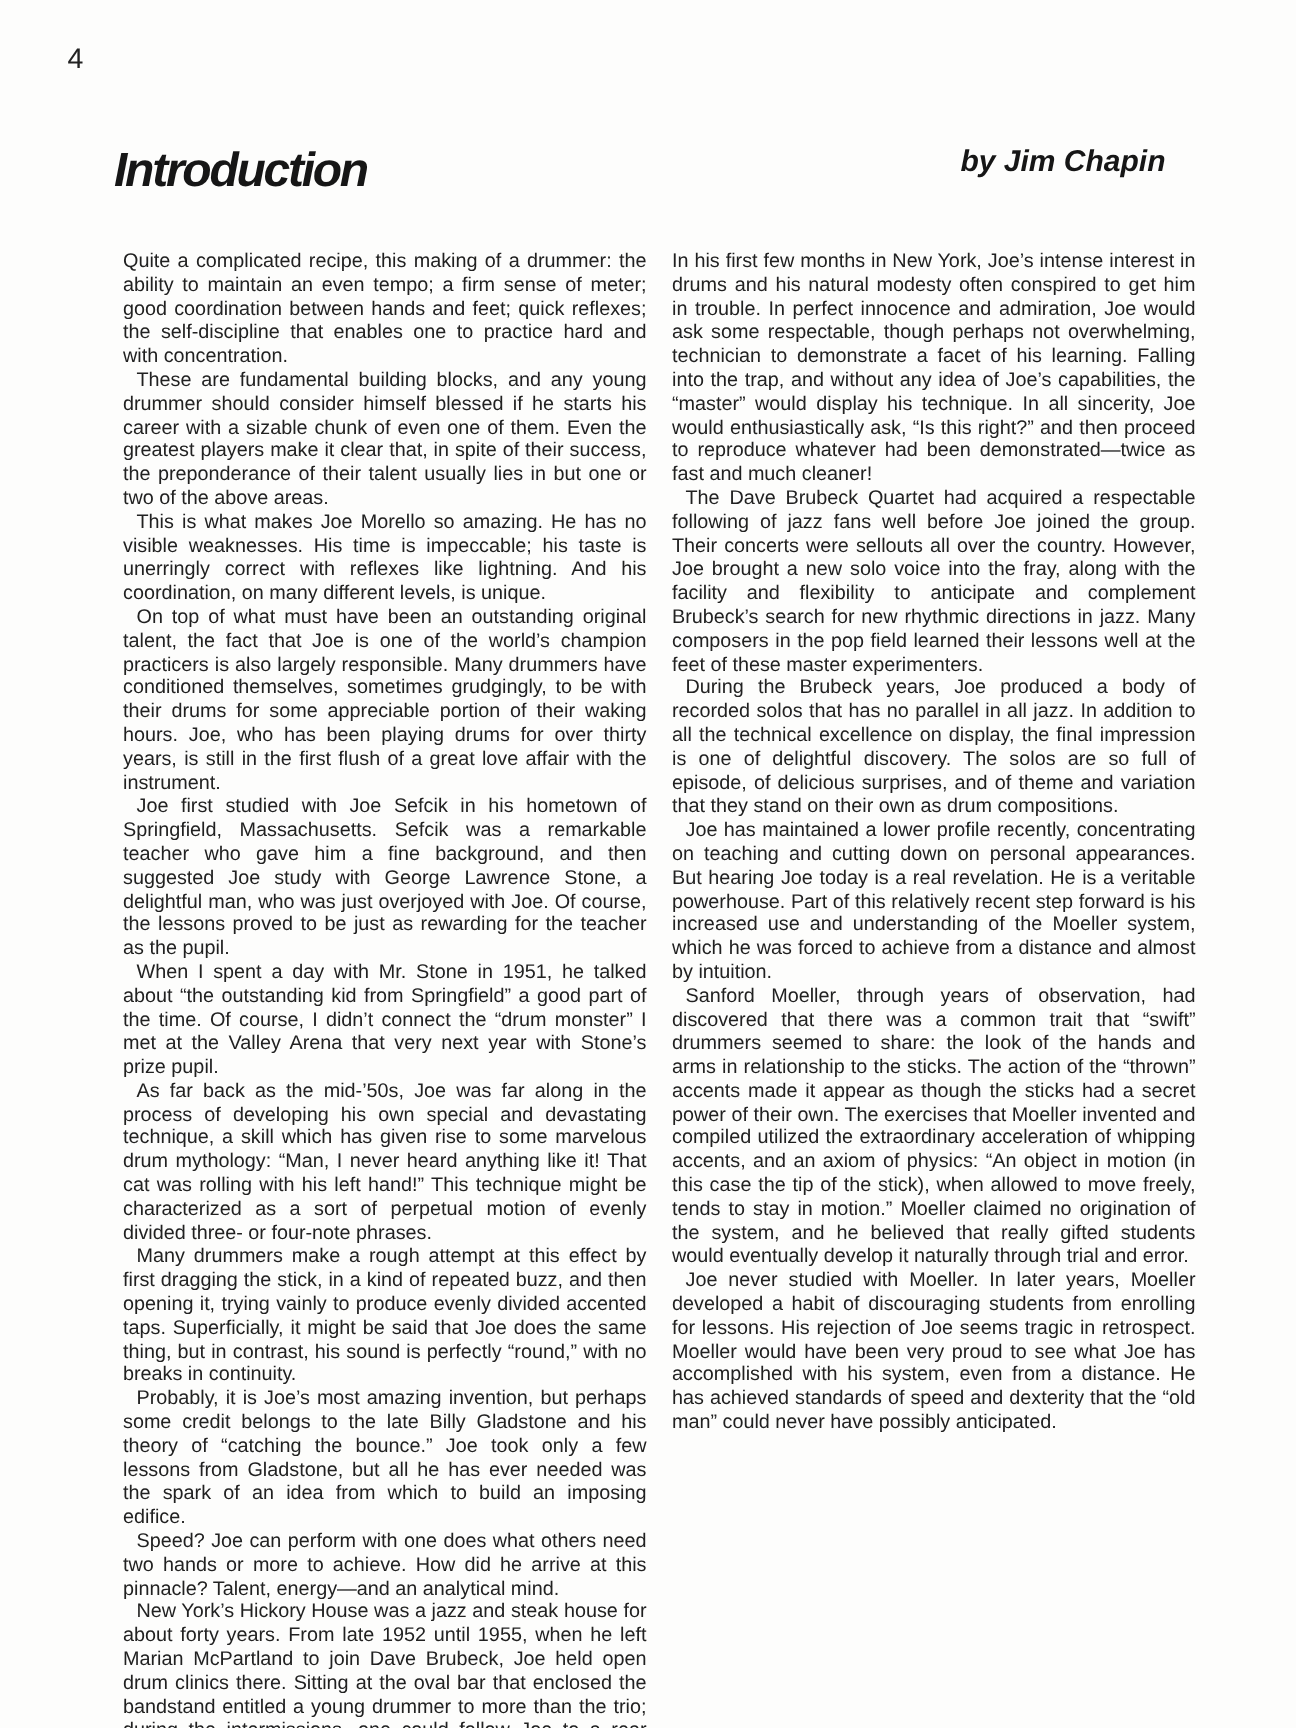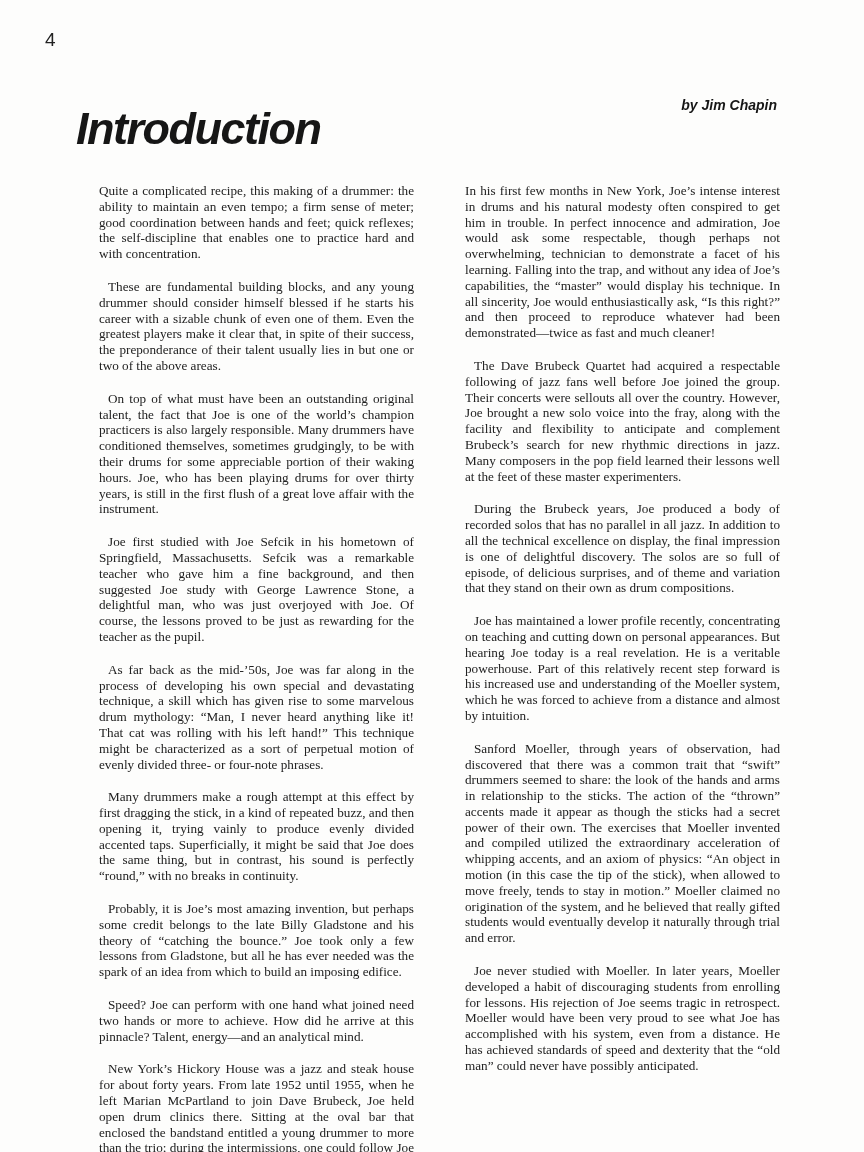--- a/index.html
+++ b/index.html
@@ -22,78 +22,79 @@
     left: 45px;
     top: 30px;
     font-size: 19px;
     line-height: 1;
     color: #222;
   }
   .page-title {
     position: absolute;
     left: 76px;
     top: 76px;
-    font-size: 45px;
+    font-size: 32px;
     font-weight: bold;
     font-style: italic;
     letter-spacing: -1.5px;
     line-height: 1;
     color: #161616;
   }
   .byline {
     position: absolute;
     right: 87px;
     top: 98px;
-    font-size: 14px;
+    font-size: 20px;
     font-weight: bold;
     font-style: italic;
     line-height: 1;
     color: #161616;
   }
   .columns {
     position: absolute;
     top: 166px;
     left: 82px;
     display: flex;
     gap: 17px;
   }
   .col {
     width: 349px;
     font-size: 13.2px;
     line-height: 15.8px;
     text-align: justify;
     color: #212121;
   }
   .col p {
-    margin: 17px;
+    margin: 0;
     text-indent: 9px;
-    font-family: Liberation Serif, serif;
   }
   .col p:first-child {
     text-indent: 0;
   }
 </style>
 </head>
 <body>
 
 <div class="page">
   <div class="page-number">4</div>
   <h1 class="page-title">Introduction</h1>
   <div class="byline">by Jim Chapin</div>
 
   <div class="columns">
     <div class="col">
       <p>Quite a complicated recipe, this making of a drummer: the ability to maintain an even tempo; a firm sense of meter; good coordination between hands and feet; quick reflexes; the self-discipline that enables one to practice hard and with concentration.</p>
       <p>These are fundamental building blocks, and any young drummer should consider himself blessed if he starts his career with a sizable chunk of even one of them. Even the greatest players make it clear that, in spite of their success, the preponderance of their talent usually lies in but one or two of the above areas.</p>
+      <p>This is what makes Joe Morello so amazing. He has no visible weaknesses. His time is impeccable; his taste is unerringly correct with reflexes like lightning. And his coordination, on many different levels, is unique.</p>
       <p>On top of what must have been an outstanding original talent, the fact that Joe is one of the world’s champion practicers is also largely responsible. Many drummers have conditioned themselves, sometimes grudgingly, to be with their drums for some appreciable portion of their waking hours. Joe, who has been playing drums for over thirty years, is still in the first flush of a great love affair with the instrument.</p>
       <p>Joe first studied with Joe Sefcik in his hometown of Springfield, Massachusetts. Sefcik was a remarkable teacher who gave him a fine background, and then suggested Joe study with George Lawrence Stone, a delightful man, who was just overjoyed with Joe. Of course, the lessons proved to be just as rewarding for the teacher as the pupil.</p>
+      <p>When I spent a day with Mr. Stone in 1951, he talked about “the outstanding kid from Springfield” a good part of the time. Of course, I didn’t connect the “drum monster” I met at the Valley Arena that very next year with Stone’s prize pupil.</p>
       <p>As far back as the mid-’50s, Joe was far along in the process of developing his own special and devastating technique, a skill which has given rise to some marvelous drum mythology: “Man, I never heard anything like it! That cat was rolling with his left hand!” This technique might be characterized as a sort of perpetual motion of evenly divided three- or four-note phrases.</p>
       <p>Many drummers make a rough attempt at this effect by first dragging the stick, in a kind of repeated buzz, and then opening it, trying vainly to produce evenly divided accented taps. Superficially, it might be said that Joe does the same thing, but in contrast, his sound is perfectly “round,” with no breaks in continuity.</p>
       <p>Probably, it is Joe’s most amazing invention, but perhaps some credit belongs to the late Billy Gladstone and his theory of “catching the bounce.” Joe took only a few lessons from Gladstone, but all he has ever needed was the spark of an idea from which to build an imposing edifice.</p>
-      <p>Speed? Joe can perform with one hand what joined need two hands or more to achieve. How did he arrive at this pinnacle? Talent, energy—and an analytical mind.</p>
+      <p>Speed? Joe can perform with one does what others need two hands or more to achieve. How did he arrive at this pinnacle? Talent, energy—and an analytical mind.</p>
       <p>New York’s Hickory House was a jazz and steak house for about forty years. From late 1952 until 1955, when he left Marian McPartland to join Dave Brubeck, Joe held open drum clinics there. Sitting at the oval bar that enclosed the bandstand entitled a young drummer to more than the trio; during the intermissions, one could follow Joe to a rear table to watch him perform miracles on a folded napkin.</p>
     </div>
     <div class="col">
       <p>In his first few months in New York, Joe’s intense interest in drums and his natural modesty often conspired to get him in trouble. In perfect innocence and admiration, Joe would ask some respectable, though perhaps not overwhelming, technician to demonstrate a facet of his learning. Falling into the trap, and without any idea of Joe’s capabilities, the “master” would display his technique. In all sincerity, Joe would enthusiastically ask, “Is this right?” and then proceed to reproduce whatever had been demonstrated—twice as fast and much cleaner!</p>
       <p>The Dave Brubeck Quartet had acquired a respectable following of jazz fans well before Joe joined the group. Their concerts were sellouts all over the country. However, Joe brought a new solo voice into the fray, along with the facility and flexibility to anticipate and complement Brubeck’s search for new rhythmic directions in jazz. Many composers in the pop field learned their lessons well at the feet of these master experimenters.</p>
       <p>During the Brubeck years, Joe produced a body of recorded solos that has no parallel in all jazz. In addition to all the technical excellence on display, the final impression is one of delightful discovery. The solos are so full of episode, of delicious surprises, and of theme and variation that they stand on their own as drum compositions.</p>
       <p>Joe has maintained a lower profile recently, concentrating on teaching and cutting down on personal appearances. But hearing Joe today is a real revelation. He is a veritable powerhouse. Part of this relatively recent step forward is his increased use and understanding of the Moeller system, which he was forced to achieve from a distance and almost by intuition.</p>
       <p>Sanford Moeller, through years of observation, had discovered that there was a common trait that “swift” drummers seemed to share: the look of the hands and arms in relationship to the sticks. The action of the “thrown” accents made it appear as though the sticks had a secret power of their own. The exercises that Moeller invented and compiled utilized the extraordinary acceleration of whipping accents, and an axiom of physics: “An object in motion (in this case the tip of the stick), when allowed to move freely, tends to stay in motion.” Moeller claimed no origination of the system, and he believed that really gifted students would eventually develop it naturally through trial and error.</p>
       <p>Joe never studied with Moeller. In later years, Moeller developed a habit of discouraging students from enrolling for lessons. His rejection of Joe seems tragic in retrospect. Moeller would have been very proud to see what Joe has accomplished with his system, even from a distance. He has achieved standards of speed and dexterity that the “old man” could never have possibly anticipated.</p>
     </div>

